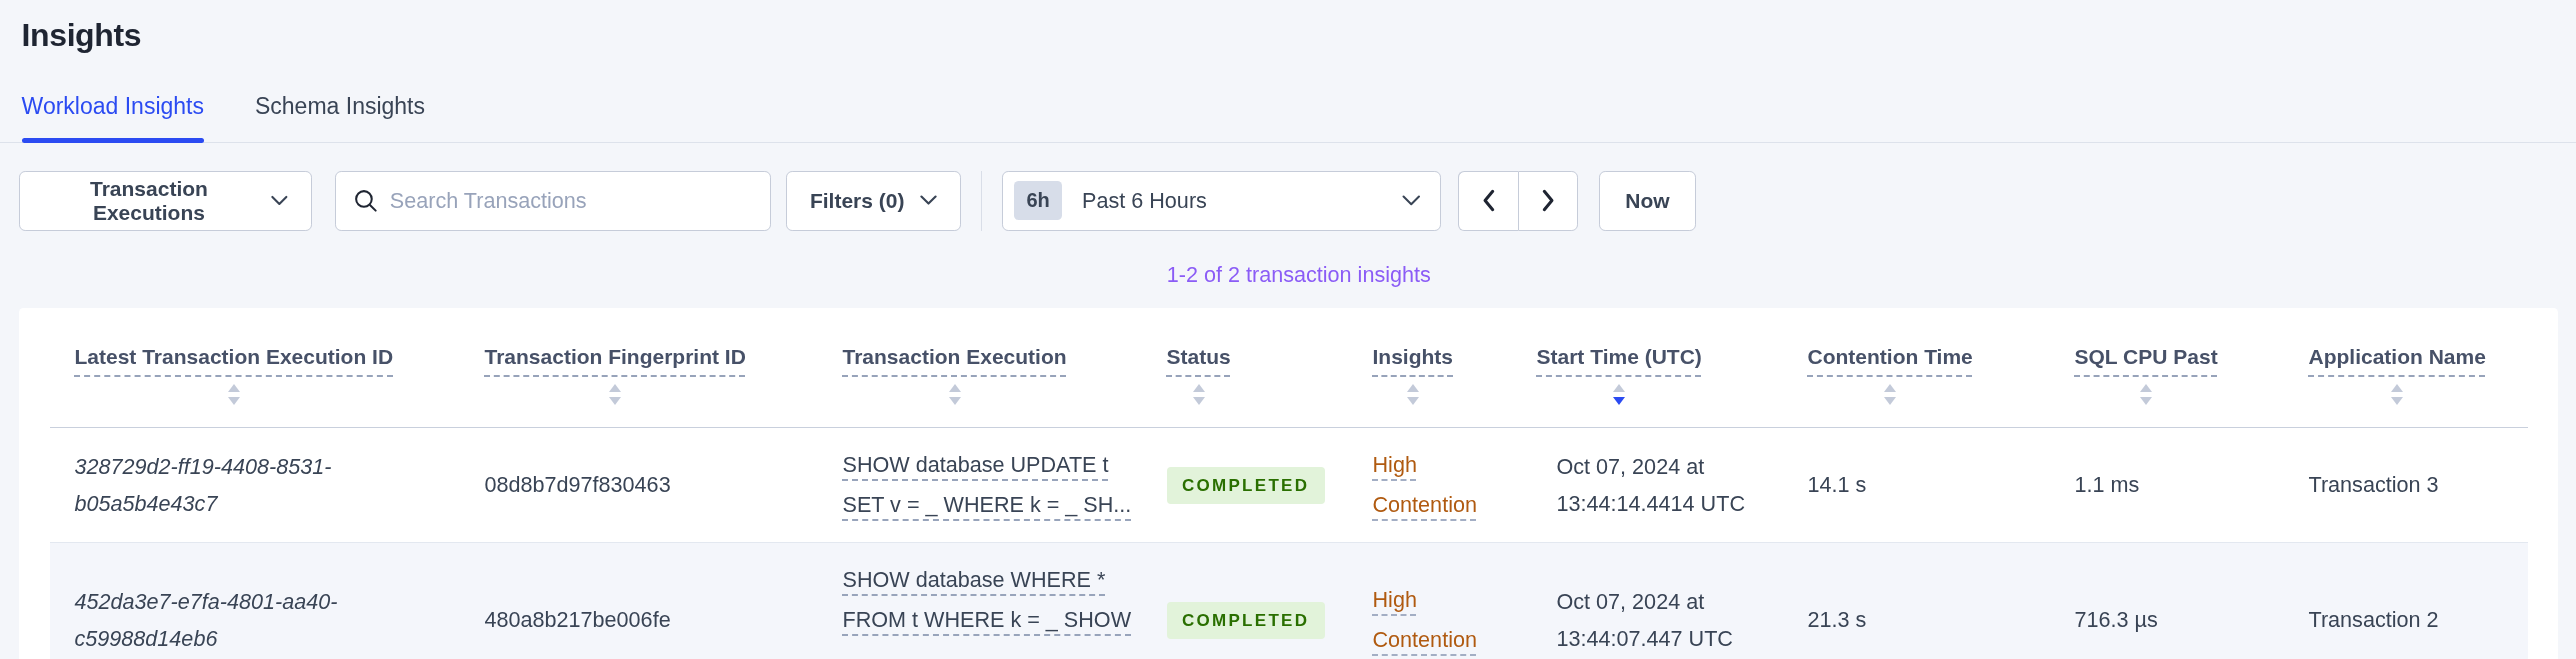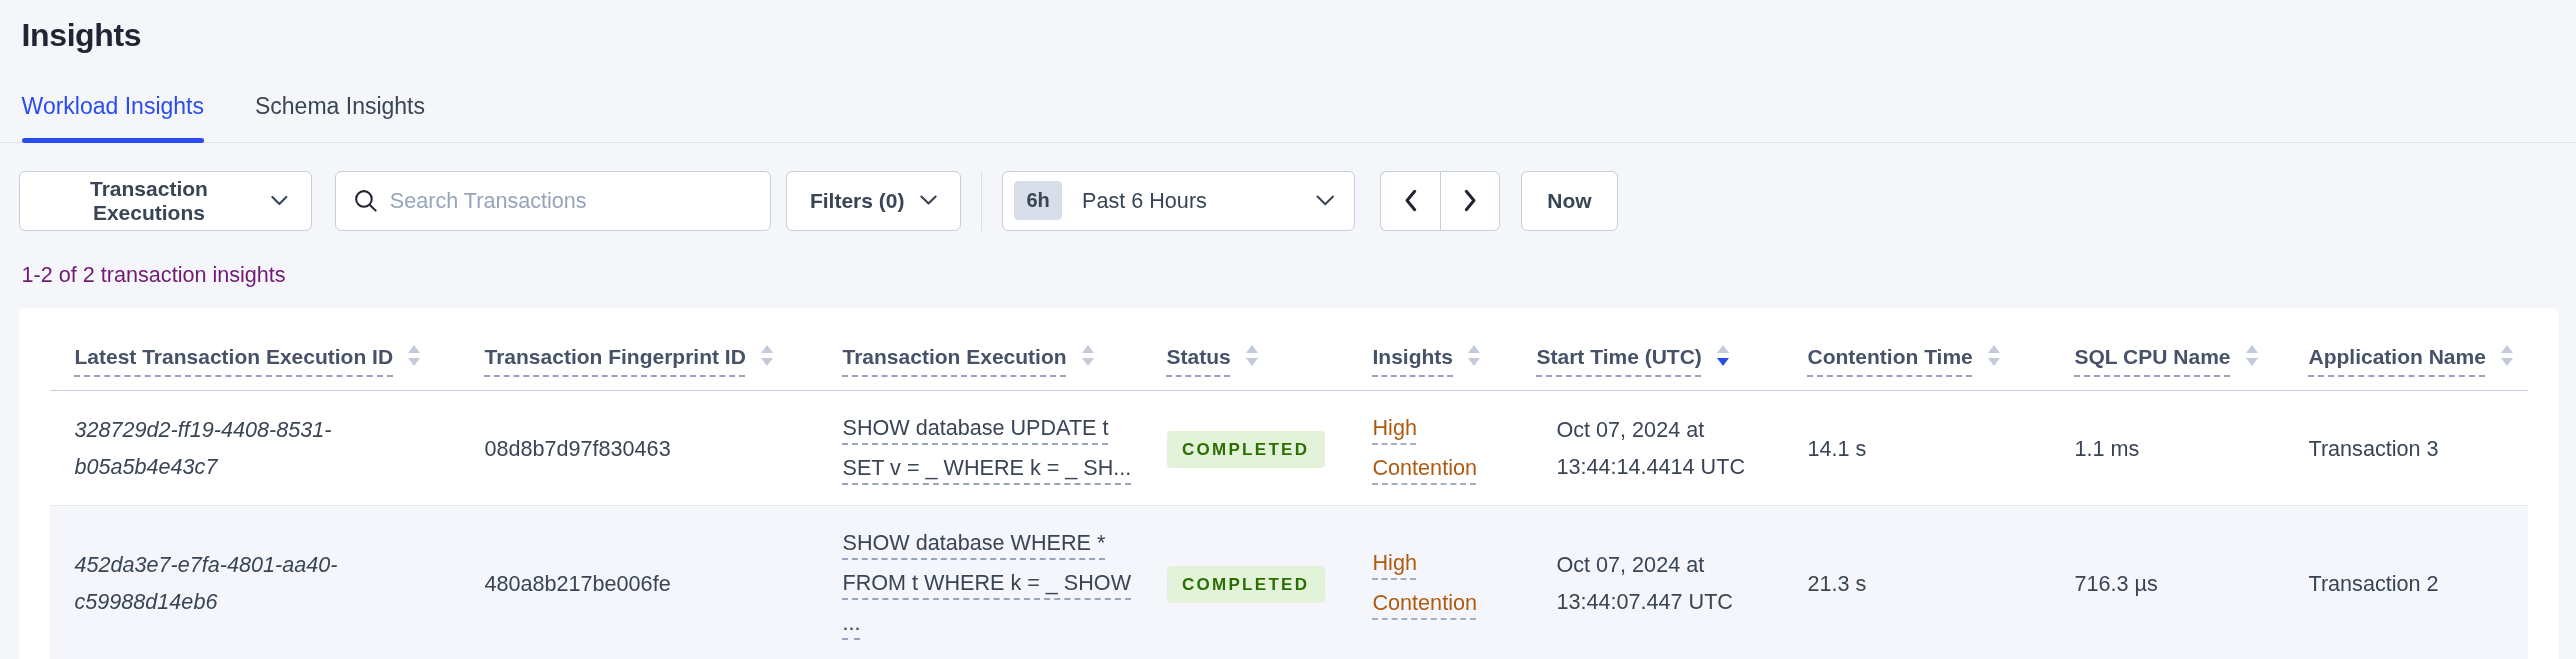--- a/index.html
+++ b/index.html
@@ -55,55 +55,55 @@
   .btn { padding: 0 23px; gap: 15.4px; font-weight: 600; cursor: pointer; }
   .type-dropdown { width: 293px; justify-content: space-between; margin-right: 23px; }
   .search { width: 436px; padding: 0 17px; gap: 12.3px; margin-right: 15.4px; }
   .search input {
     border: none; outline: none; flex: 1;
     font-size: 21.6px; font-family: "Liberation Sans", sans-serif;
     color: #394455; background: transparent;
   }
   .search input::placeholder { color: #98a3ba; }
   .vdivider { width: 1.5px; height: 60px; background: #d9dee8; margin: 0 20px; }
-  .timepicker { width: 353px; padding: 0 20px 0 10.8px; gap: 20px; margin-right: 25px; cursor: pointer; }
+  .timepicker { width: 439px; padding: 0 20px 0 10.8px; gap: 20px; margin-right: 17px; cursor: pointer; }
   .time-badge {
     background: #d7dde9; border-radius: 4.6px;
     padding: 7.7px 12.3px;
     font-size: 20px; font-weight: 700; color: #394455;
   }
   .time-label { flex: 1; font-size: 21.6px; font-weight: 500; }
   .btn-group { display: inline-flex; }
   .nav-btn { width: 60px; justify-content: center; cursor: pointer; }
   .nav-btn.prev { border-radius: 6.2px 0 0 6.2px; border-right: none; }
   .nav-btn.next { border-radius: 0 6.2px 6.2px 0; }
   .now-btn { margin-left: 21px; padding: 0 25px; text-align: right; }
 
-  .count { margin: 31px 0 0 21.6px; font-size: 21.6px; color: #701a75; }
+  .count { margin: 31px 0 0 21.6px; font-size: 21.6px; color: #8b5cf6; text-align: center; }
 
   
   .table-card {
     margin: 20px 18.5px 0 18.5px;
     background: #ffffff;
     border-radius: 4.6px 4.6px 0 0;
     height: 359px;
     padding: 0 31px;
     overflow: hidden;
   }
   table { width: 100%; border-collapse: collapse; table-layout: fixed; }
   th {
     text-align: left; vertical-align: bottom;
     padding: 37px 15.4px 21.6px 0;
     font-size: 21px; font-weight: 700; color: #475168;
     border-bottom: 1.5px solid #c9d0dd;
     white-space: nowrap;
     cursor: pointer;
   }
   th:first-child, td:first-child { padding-left: 25px; }
-  .th-inner { display: inline-flex; align-items: flex-start; gap: 15.4px; }
+  .th-inner { display: inline-flex; align-items: center; gap: 15.4px; flex-direction: column; }
   .th-label {
     text-decoration-line: underline;
     text-decoration-style: dashed;
     text-decoration-color: #97a3ba;
     text-decoration-thickness: 1.5px;
     text-underline-offset: 12.3px;
   }
   .sort { display: inline-flex; flex-direction: column; gap: 5.4px; }
   .caret-up {
     width: 0; height: 0;
@@ -297,21 +297,21 @@
             <span class="th-inner">
                 <span class="th-label">Contention Time</span>
             <span class="sort">
                   <span class="caret-up"></span>
                   <span class="caret-down"></span>
                 </span>
               </span>
           </th>
           <th>
             <span class="th-inner">
-                <span class="th-label">SQL CPU Name</span>
+                <span class="th-label">SQL CPU Past</span>
             <span class="sort">
                   <span class="caret-up"></span>
                   <span class="caret-down"></span>
                 </span>
               </span>
           </th>
           <th>
             <span class="th-inner">
                 <span class="th-label">Application Name</span>
             <span class="sort">

